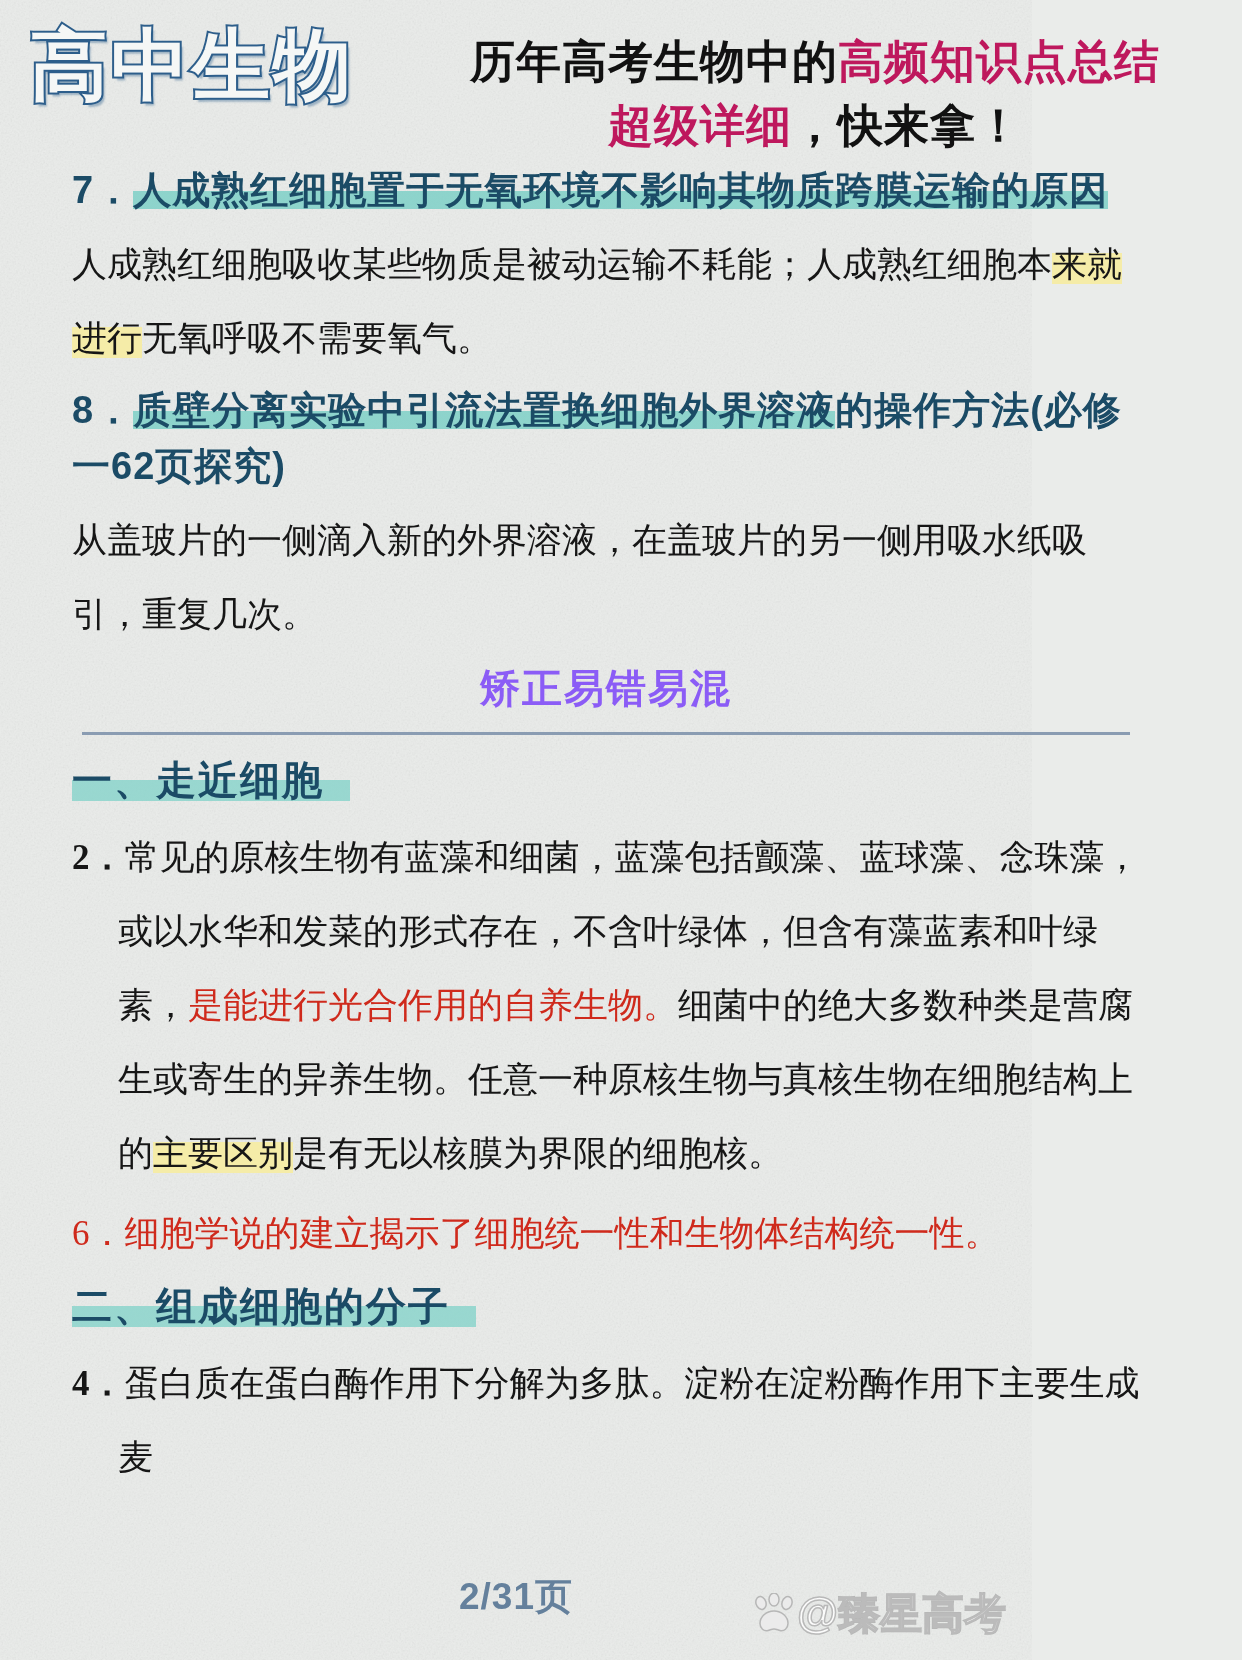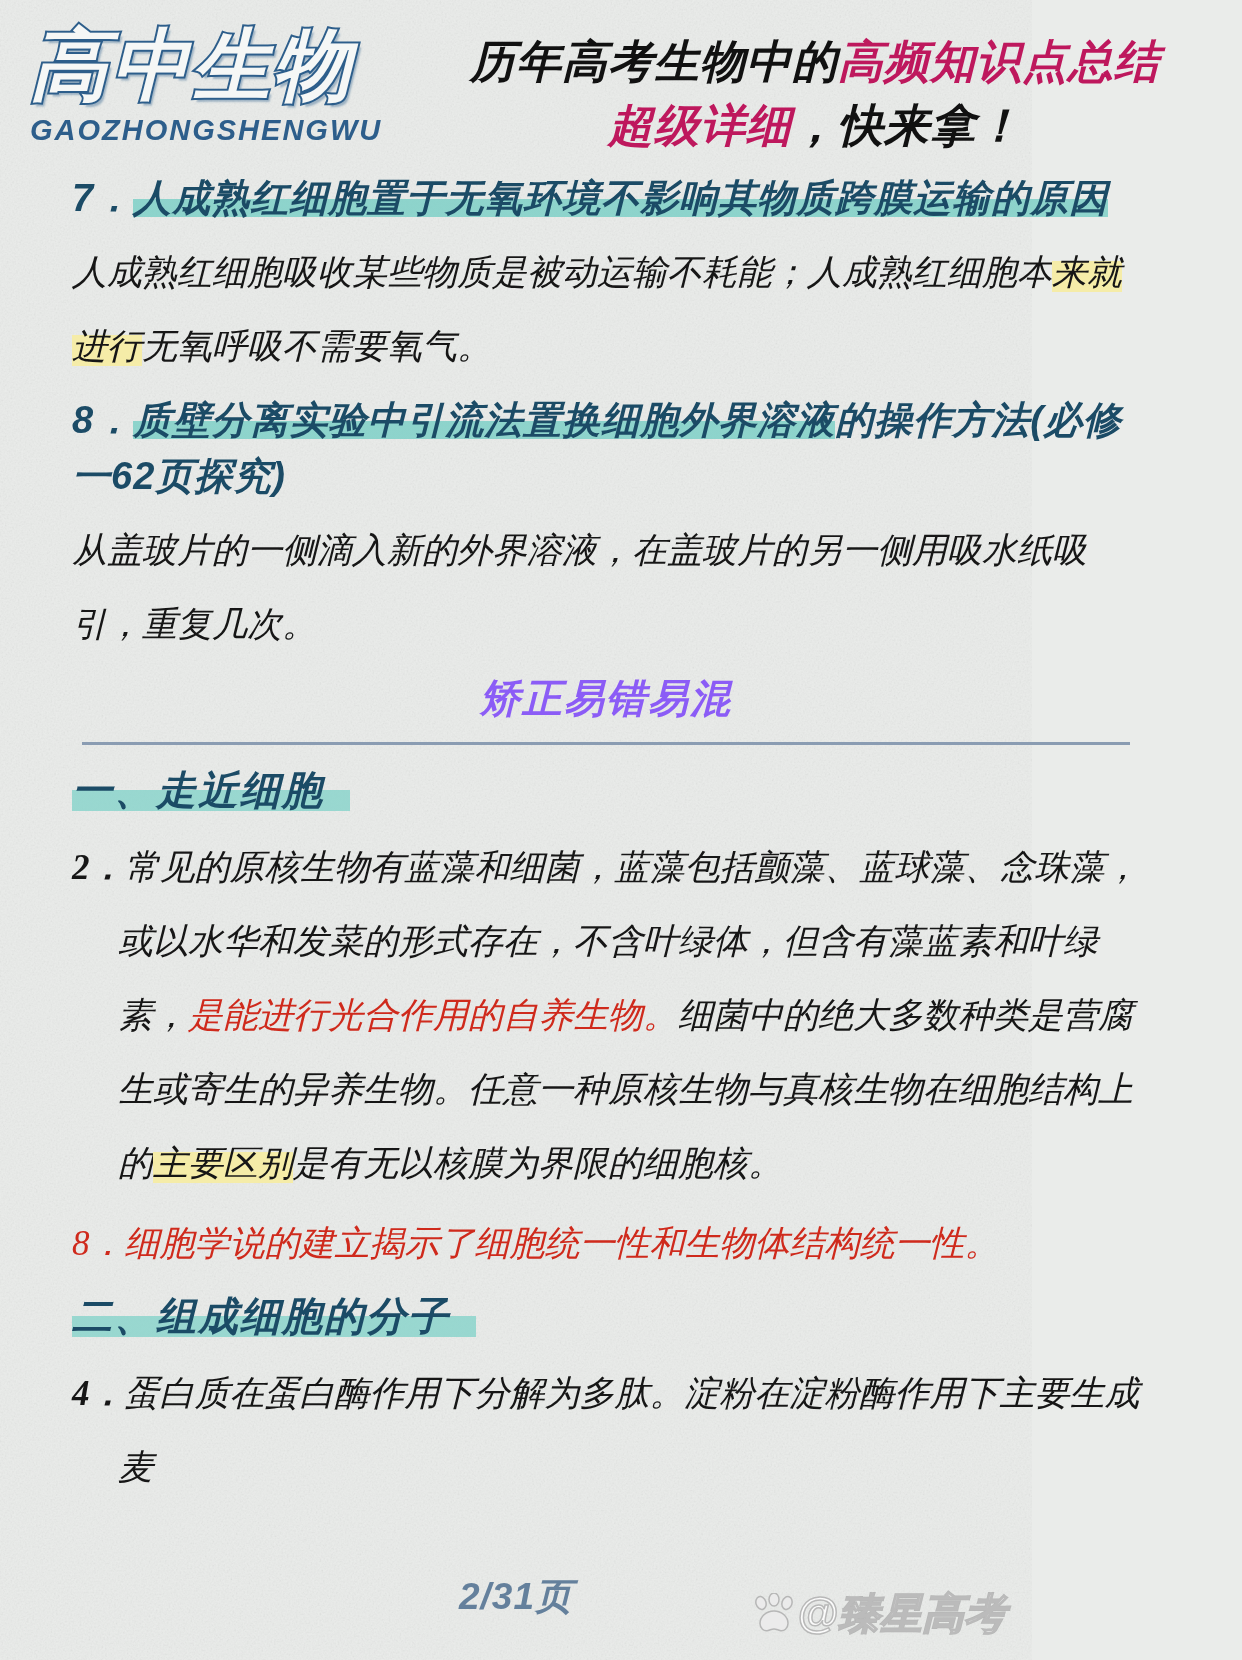--- a/index.html
+++ b/index.html
@@ -4,21 +4,21 @@
 <style>
   html, body {
     margin: 0; padding: 0;
     width: 1242px; height: 1660px;
     background: #eaecea;
     overflow: hidden;
     font-family: "Liberation Serif", "DejaVu Serif", serif;
   }
   .page {
     position: relative;
-    width: 1032px; height: 1660px; font-style: italic;
+    width: 1032px; height: 1660px;
   }
   .texture {
     position: absolute; inset: 0;
     width: 100%; height: 100%;
     z-index: 0; pointer-events: none;
   }
   .layer { position: relative; z-index: 1; }
 
   
   .logo {
@@ -60,21 +60,21 @@
   .content p { margin: 0 0 6px 0; }
   .hang { padding-left: 46px; text-indent: -46px; }
   .num { font-weight: bold; }
 
   .h-display {
     font-family: "Liberation Sans", sans-serif;
     font-weight: bold;
     color: #1b4b66;
     font-size: 38px; line-height: 56px;
     letter-spacing: 1px;
-    margin: 8px 0 10px 0;
+    margin: 0 0 10px 0;
   }
   .hl-teal {
     background: linear-gradient(to bottom,
       rgba(0,0,0,0) 52%, rgba(126,208,199,0.85) 52%,
       rgba(126,208,199,0.85) 96%, rgba(0,0,0,0) 96%);
   }
   .hl-yellow {
     background: linear-gradient(to bottom,
       rgba(0,0,0,0) 20%, #f5eca8 20%);
   }
@@ -151,21 +151,20 @@
       <feColorMatrix type="saturate" values="0"></feColorMatrix>
       <feComponentTransfer>
           <feFuncA type="linear" slope="0.30" intercept="0"></feFuncA>
         </feComponentTransfer>
     </filter>
     <rect width="100%" height="100%" filter="url(#paperNoise)" opacity="0.55" fill="#9aa0a0"></rect>
   </svg>
 
   <div class="logo layer">
     <div class="logo-main">高中生物</div>
-    <div class="logo-sub">GAOZHONGSHENGWU</div>
   </div>
 
   <div class="banner layer">
     <div><span>历年高考生物中的</span><span class="red">高频知识点总结</span></div>
     <div><span class="red">超级详细</span><span>，快来拿！</span></div>
   </div>
 
   <div class="content layer">
 
 
@@ -179,21 +178,21 @@
 
     <div class="review-title">矫正易错易混</div>
 
     <hr class="divider">
 
     <div class="sec-heading"><span class="brush">一、走近细胞</span></div>
 
 
     <p class="hang"><span class="num">2．</span><span>常见的原核生物有蓝藻和细菌，蓝藻包括颤藻、蓝球藻、念珠藻，或以水华和发菜的形式存在，不含叶绿体，但含有藻蓝素和叶绿素，</span><span class="red-text">是能进行光合作用的自养生物。</span><span>细菌中的绝大多数种类是营腐生或寄生的异养生物。任意一种原核生物与真核生物在细胞结构上的</span><span class="hl-yellow">主要区别</span><span>是有无以核膜为界限的细胞核。</span></p>
 
-    <p class="hang red-text">8．细胞学说的建立揭示了细胞统一性和生物体结构统一性。</p>
+    <p class="hang red-text">6．细胞学说的建立揭示了细胞统一性和生物体结构统一性。</p>
 
     <div class="sec-heading"><span class="brush">二、组成细胞的分子</span></div>
 
     <p class="hang"><span class="num">4．</span><span>蛋白质在蛋白酶作用下分解为多肽。淀粉在淀粉酶作用下主要生成麦</span></p>
 
   </div>
 
   <div class="page-number">2/31页</div>
 
   <div class="watermark">

